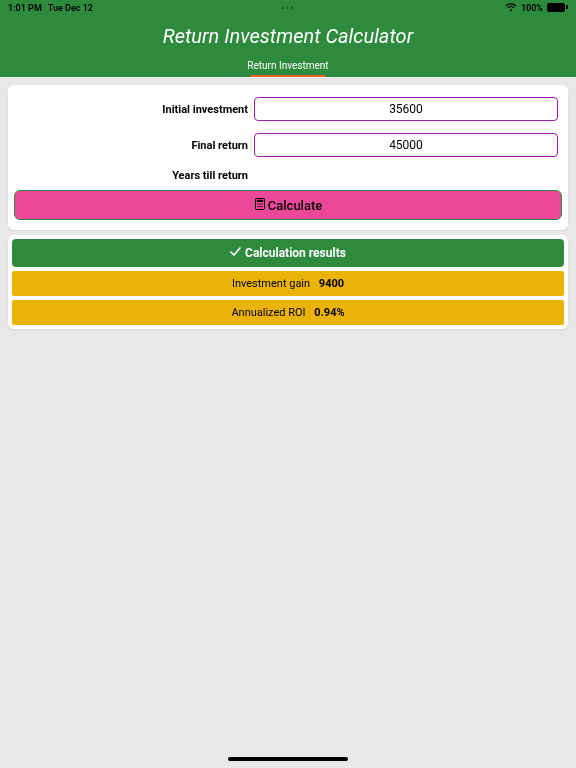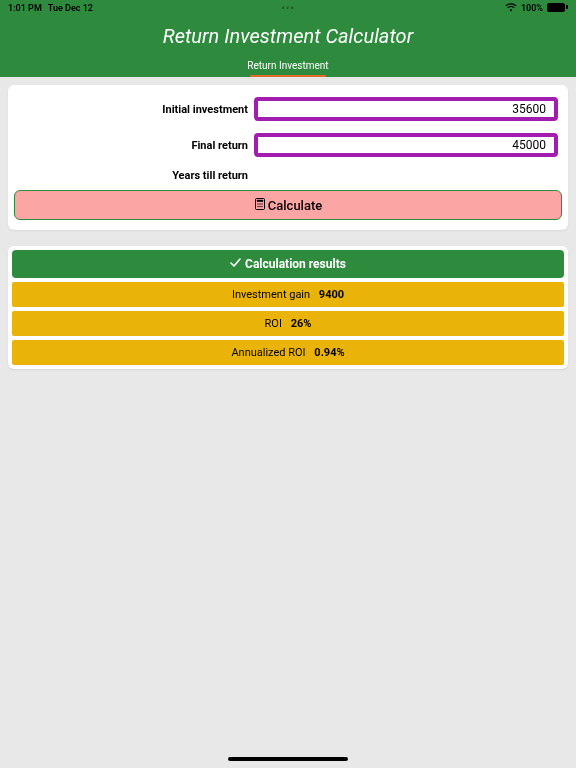--- a/index.html
+++ b/index.html
@@ -14,23 +14,23 @@
     .tab { flex:1; text-align:center; font-size:10px; padding:4px 0 6px 0; position:relative; }
     .tab.inactive { color:#1d5c27; }
     .tab.active { color:#fff; }
     .tab.active::after{ content:""; position:absolute; bottom:0; left:50%; transform:translateX(-50%); width:76px; height:2.5px; background:#e46a2b; border-radius:2px;}
     .tab-line1{ display:block; }
     .tab-line2{ display:block; font-size:9px; }
     .content{ padding:8px; }
     .card{ background:#fff; border-radius:6px; padding:6px 6px 10px 6px; box-shadow:0 1px 2px rgba(0,0,0,.08);}
     .form-row{ display:flex; align-items:center; gap:2px; padding:6px 4px; }
     .form-label{ flex:0 0 234px; text-align:right; font-size:11px; font-weight:700; color:#000; padding-right:4px;}
-    .form-input{ flex:1; height:24px; border:4px solid #a21caf; border-radius:4px; text-align:right; padding:0 8px; font-size:12px; }
-    .calc-btn{ width:100%; margin-top:2px; height:30px; border:1.5px solid #2e8b3d; background:#fca5a5; border-radius:6px; font-size:13px; font-weight:500; color:#000; display:flex; align-items:center; justify-content:center; gap:2px; cursor:pointer;}
-    .results-card{ margin-top:16px; background:#fff; border-radius:6px; padding:4px; box-shadow:0 1px 2px rgba(0,0,0,.08);}
+    .form-input{ flex:1; height:24px; border:1px solid #a21caf; border-radius:4px; text-align:center; padding:0 8px; font-size:12px; }
+    .calc-btn{ width:100%; margin-top:2px; height:30px; border:1.5px solid #2e8b3d; background:#ec4899; border-radius:6px; font-size:13px; font-weight:500; color:#000; display:flex; align-items:center; justify-content:center; gap:2px; cursor:pointer;}
+    .results-card{ margin-top:5px; background:#fff; border-radius:6px; padding:4px; box-shadow:0 1px 2px rgba(0,0,0,.08);}
     .results-header{ background:#2e8b3d; color:#fff; border-radius:4px; text-align:center; font-size:12px; font-weight:700; padding:7px 0; display:flex; justify-content:center; align-items:center; gap:4px;}
     .result-row{ background:#eab308; border-radius:2px; text-align:center; font-size:11px; padding:6px 0; margin-top:4px; color:#000;}
     .result-row .val{ font-weight:700; margin-left:6px;}
     .home-indicator{ position:absolute; bottom:7px; left:50%; transform:translateX(-50%); width:120px; height:4px; background:#000; border-radius:3px;}
     .battery{ display:inline-flex; align-items:center; }
     .battery-body{ width:18px; height:9px; border:1px solid #000; border-radius:2px; position:relative; background:#000;}
     .battery-tip{ width:2px; height:4px; background:#000; border-radius:0 1px 1px 0; margin-left:1px;}
     .wifi{ font-size:10px; }
   </style>
 </head>
@@ -102,23 +102,19 @@
             <path d="M1 5l3 3 6-7" stroke="#fff" stroke-width="1.6" fill="none" stroke-linecap="round" stroke-linejoin="round"></path>
           </svg>
       </span>
       <span>Calculation results</span>
     </div>
     <div class="result-row">
       <span>Investment gain</span>
       <span class="val">9400</span>
     </div>
     <div class="result-row">
-      <span>ROI</span>
-      <span class="val">26%</span>
-    </div>
-    <div class="result-row">
       <span>Annualized ROI</span>
       <span class="val">0.94%</span>
     </div>
   </div>
 </div>
 
 <div class="home-indicator"></div>
 
 </body></html>

